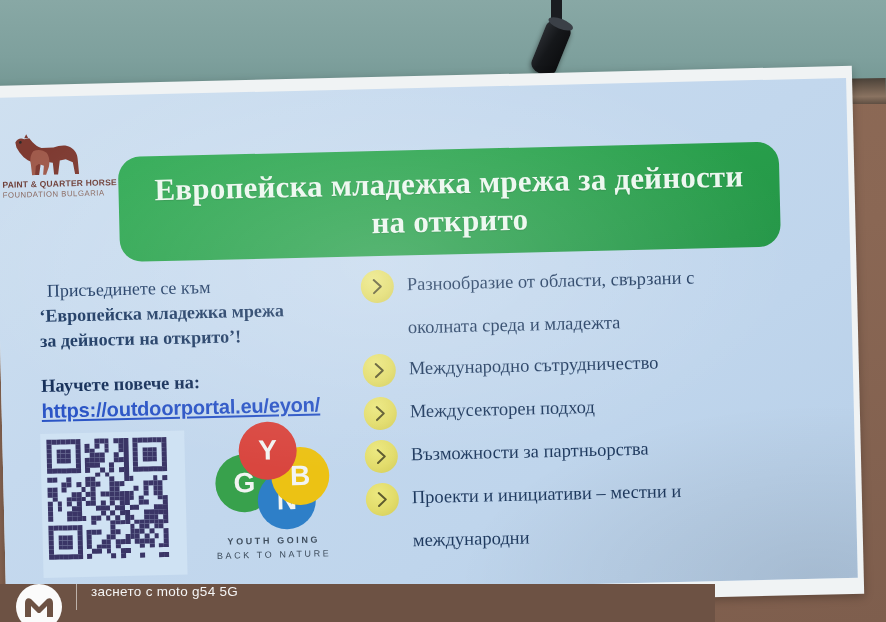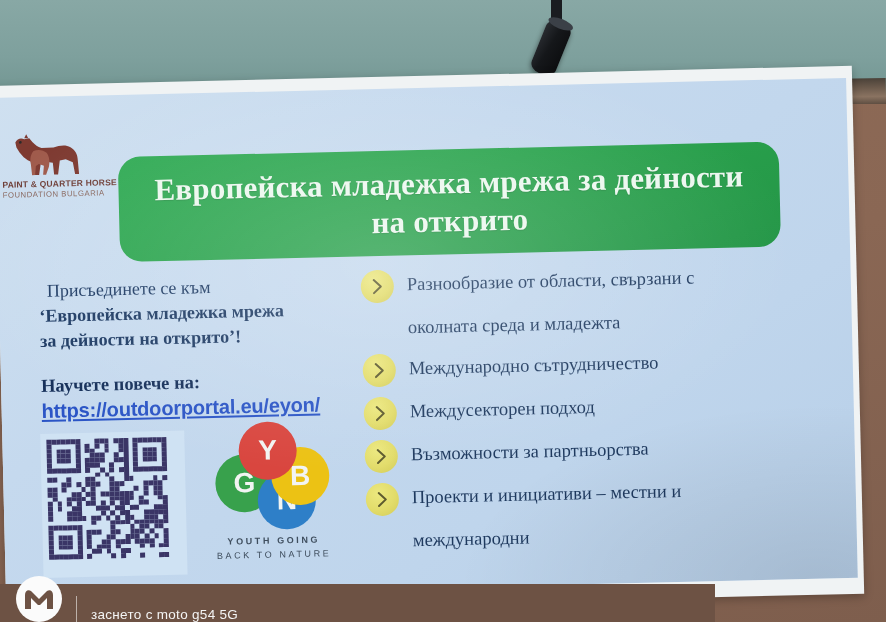--- a/index.html
+++ b/index.html
@@ -279,21 +279,21 @@
     margin-bottom: 9px;
   }
 
   
   .moto-bar {
     position: absolute;
     left: 0; bottom: 0;
     width: 715px; height: 38px;
     background: #6d5244;
     display: flex;
-    align-items: flex-end;
+    align-items: flex-start;
   }
   .moto-logo {
     margin-left: 16px;
     width: 46px; height: 46px;
     border-radius: 50%;
     background: #fbfbfb;
     display: flex;
     align-items: center;
     justify-content: center;
     flex: 0 0 auto;

